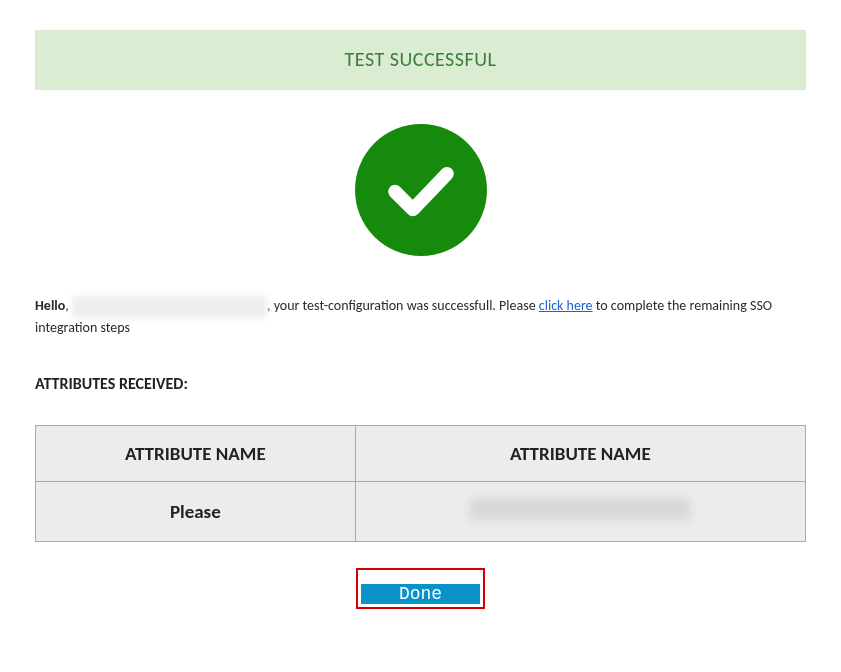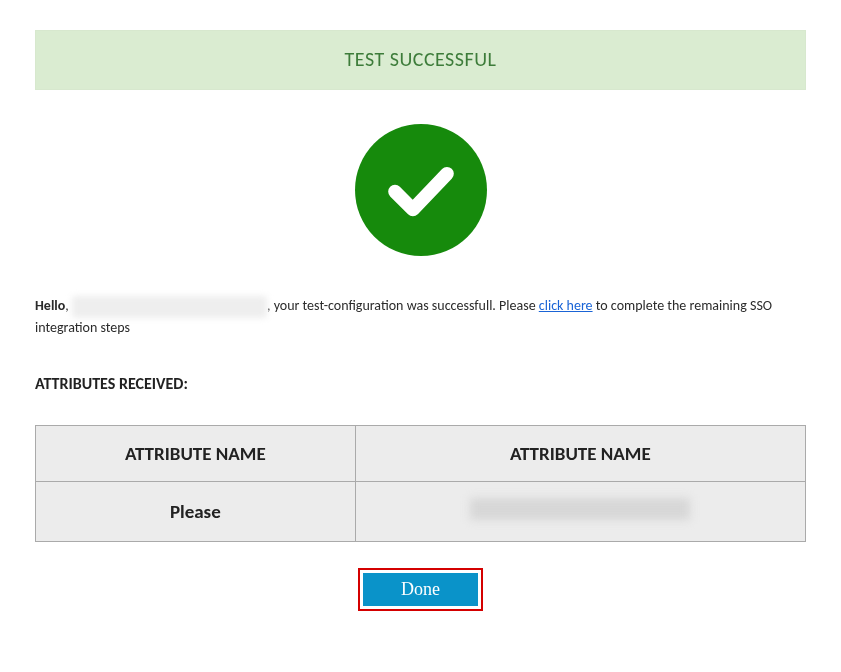--- a/index.html
+++ b/index.html
@@ -87,23 +87,24 @@
     .done-btn-outline {
       display: inline-block;
       border: 2px solid #d40000;
       padding: 3px;
     }
     .done-btn {
       background: #0a93c9;
       color: #fff;
       border: none;
       font-size: 18px;
-      padding: 6px 38px;
+      padding: 0 38px;
       cursor: pointer;
-      font-family: Liberation Serif, serif;
+      font-family: Liberation Mono, monospace;
+      margin-top: 11px;
     }
   </style>
 </head>
 <body>
 
 <div class="banner">
   <div class="banner-title">TEST SUCCESSFUL</div>
 </div>
 
 <div class="check-wrap">

